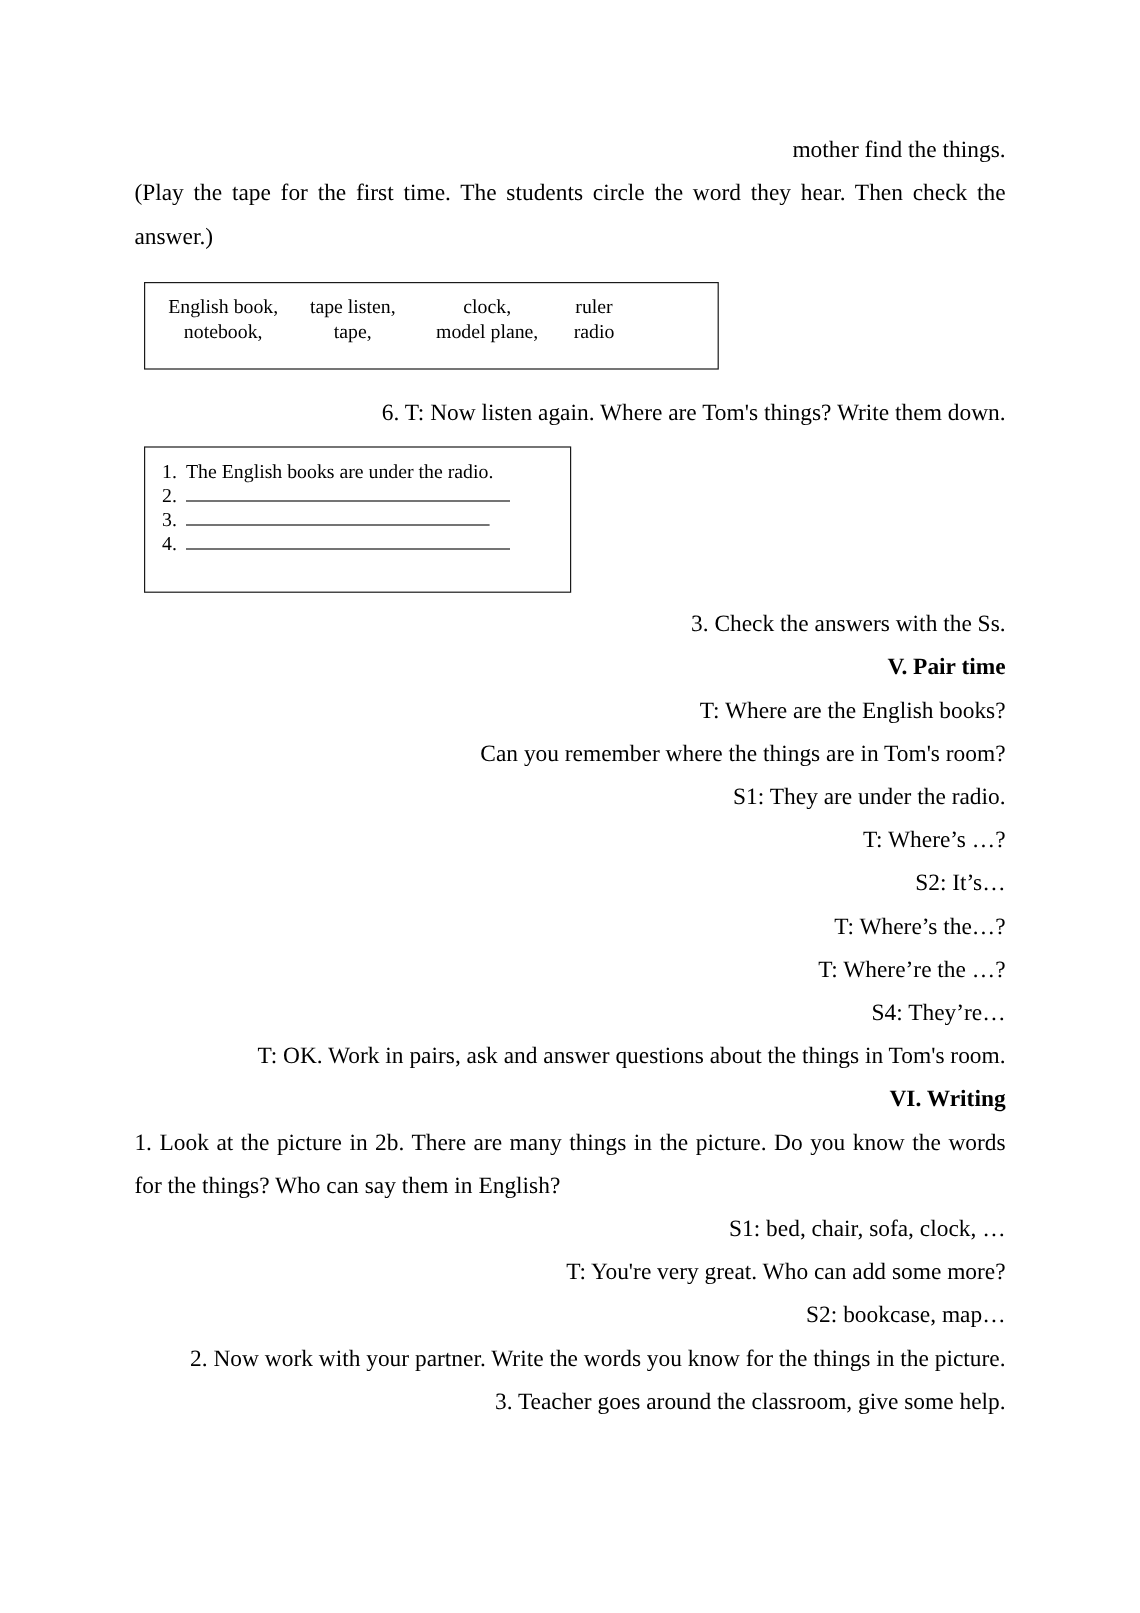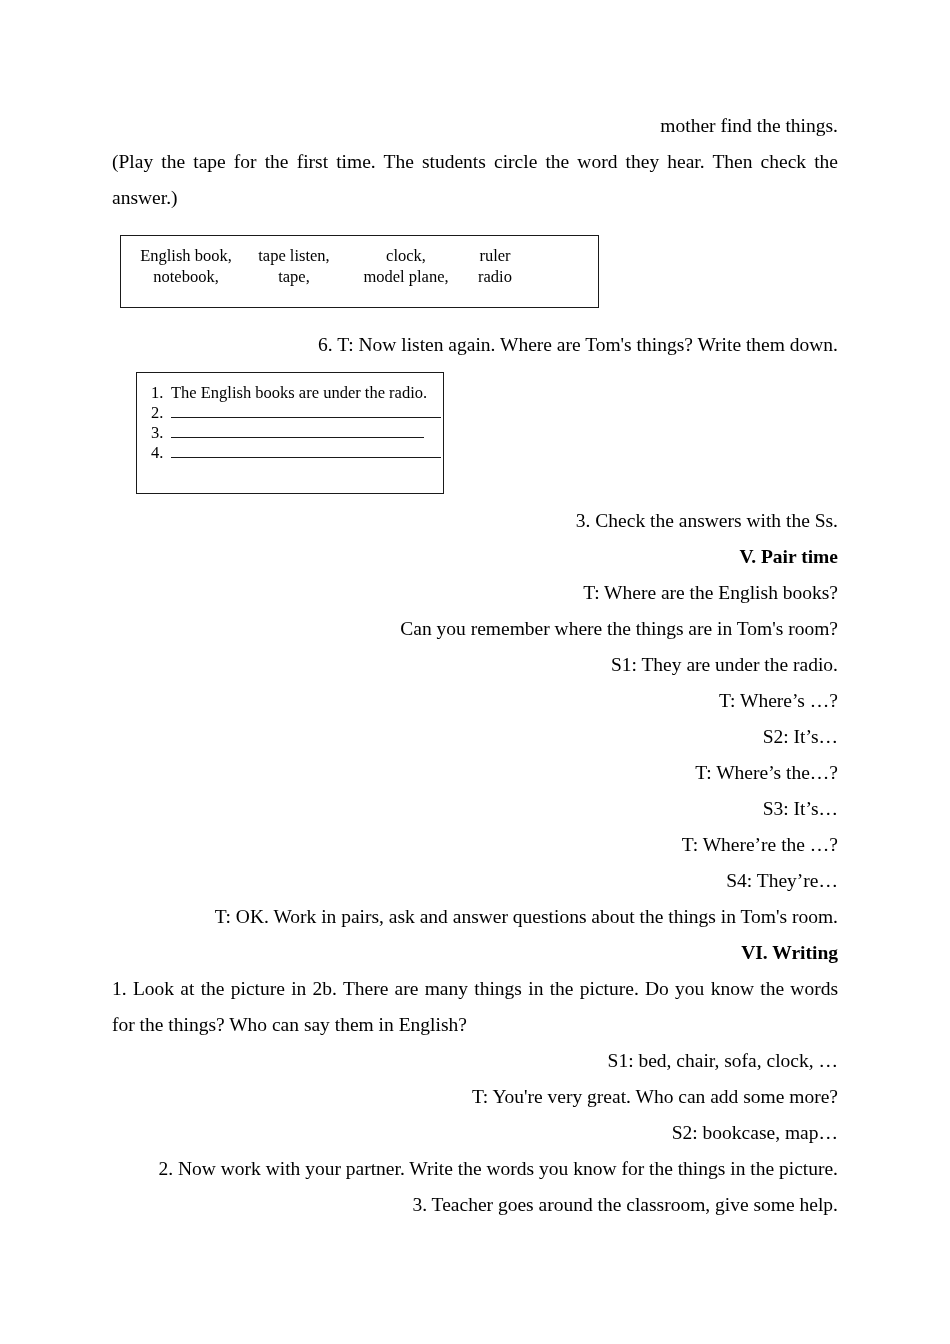--- a/index.html
+++ b/index.html
@@ -68,22 +68,22 @@
     text-align: center;
   }
   .w-c1 { width: 110px; }
   .w-c2 { width: 106px; }
   .w-c3 { width: 118px; }
   .w-c4 { width: 60px; }
 
   
   .answerbox {
     box-sizing: border-box;
-    margin-left: 24px;
-    width: 308px;
+    margin-left: 8px;
+    width: 356px;
     border: 1.6px solid #1a1a1a;
     padding: 10px 0 30px 14px;
     font-size: 16.5px;
     line-height: 20px;
   }
   .ans-line {
     white-space: nowrap;
     display: block;
   }
   .ans-num {
@@ -136,21 +136,20 @@
     <div class="spacer-sm"></div>
 
     <p class="para">3. Check the answers with the Ss.</p>
     <p class="para bold">V. Pair time</p>
     <p class="para">T: Where are the English books?</p>
     <p class="para">Can you remember where the things are in Tom's room?</p>
     <p class="para">S1: They are under the radio.</p>
     <p class="para">T: Where’s …?</p>
     <p class="para">S2: It’s…</p>
     <p class="para">T: Where’s the…?</p>
-    <p class="para">S3: It’s…</p>
     <p class="para">T: Where’re the …?</p>
     <p class="para">S4: They’re…</p>
     <p class="para">T: OK. Work in pairs, ask and answer questions about the things in Tom's room.</p>
     <p class="para bold">VI. Writing</p>
     <p class="para justify justify-last">1. Look at the picture in 2b. There are many things in the picture. Do you know the words for the things? Who can say them in English?</p>
     <p class="para">S1: bed, chair, sofa, clock, …</p>
     <p class="para">T: You're very great. Who can add some more?</p>
     <p class="para">S2: bookcase, map…</p>
     <p class="para">2. Now work with your partner. Write the words you know for the things in the picture.</p>
     <p class="para">3. Teacher goes around the classroom, give some help.</p>

